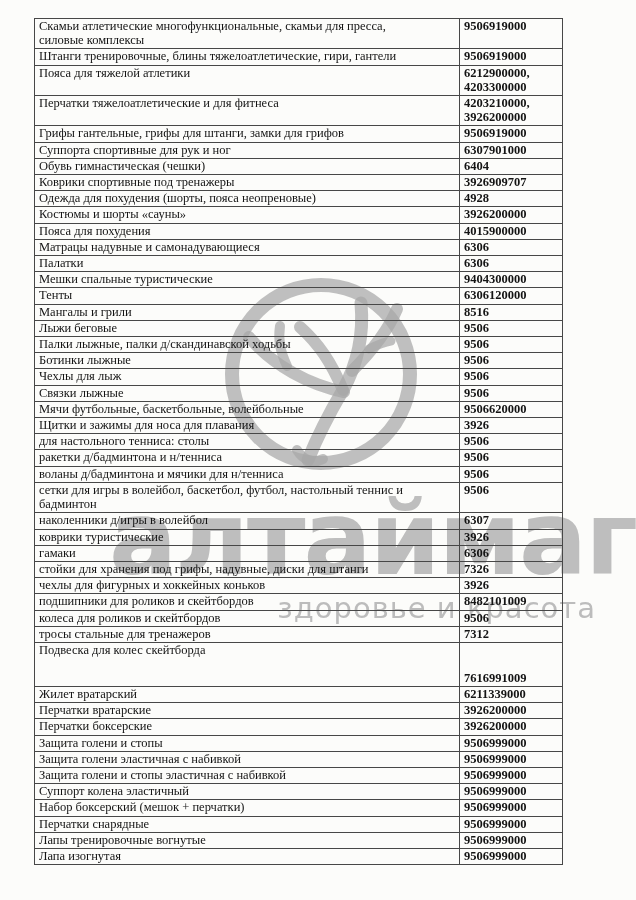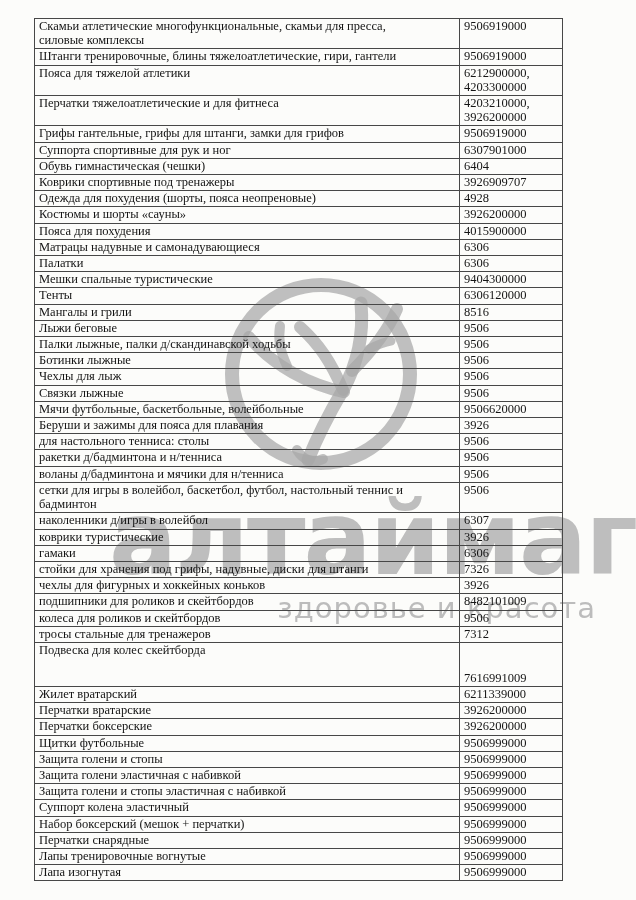--- a/index.html
+++ b/index.html
@@ -48,21 +48,21 @@
     margin-top:8px;
   }
   .codes-table td{
     border:1px solid #474747;
     vertical-align:top;
     padding:0 3px 1px 4px;
     white-space:pre-line;
     overflow:hidden;
   }
   .codes-table td.item{width:417px;}
-  .codes-table td.code{width:95px;}
+  .codes-table td.code{width:95px;font-weight:bold;}
   .codes-table tr.code-bottom td{height:42px;}
   .codes-table tr.code-bottom td.code{vertical-align:bottom;}
 </style>
 </head>
 <body>
 
 <div class="page">
 
   <div class="watermark">
     <svg class="wm-logo-svg" width="636" height="900" viewBox="0 0 636 900">
@@ -175,21 +175,21 @@
     </tr>
         <tr>
       <td class="item">Связки лыжные</td>
       <td class="code">9506</td>
     </tr>
         <tr>
       <td class="item">Мячи футбольные, баскетбольные, волейбольные</td>
       <td class="code">9506620000</td>
     </tr>
         <tr>
-      <td class="item">Беруши и зажимы для пояса для плавания</td>
+      <td class="item">Щитки и зажимы для носа для плавания</td>
       <td class="code">3926</td>
     </tr>
         <tr>
       <td class="item">для настольного тенниса: столы</td>
       <td class="code">9506</td>
     </tr>
         <tr>
       <td class="item">ракетки д/бадминтона и н/тенниса</td>
       <td class="code">9506</td>
     </tr>
@@ -244,24 +244,20 @@
     </tr>
         <tr>
       <td class="item">Перчатки вратарские</td>
       <td class="code">3926200000</td>
     </tr>
         <tr>
       <td class="item">Перчатки боксерские</td>
       <td class="code">3926200000</td>
     </tr>
         <tr>
-      <td class="item">Щитки футбольные</td>
-      <td class="code">9506999000</td>
-    </tr>
-        <tr>
       <td class="item">Защита голени и стопы</td>
       <td class="code">9506999000</td>
     </tr>
         <tr>
       <td class="item">Защита голени эластичная с набивкой</td>
       <td class="code">9506999000</td>
     </tr>
         <tr>
       <td class="item">Защита голени и стопы эластичная с набивкой</td>
       <td class="code">9506999000</td>

